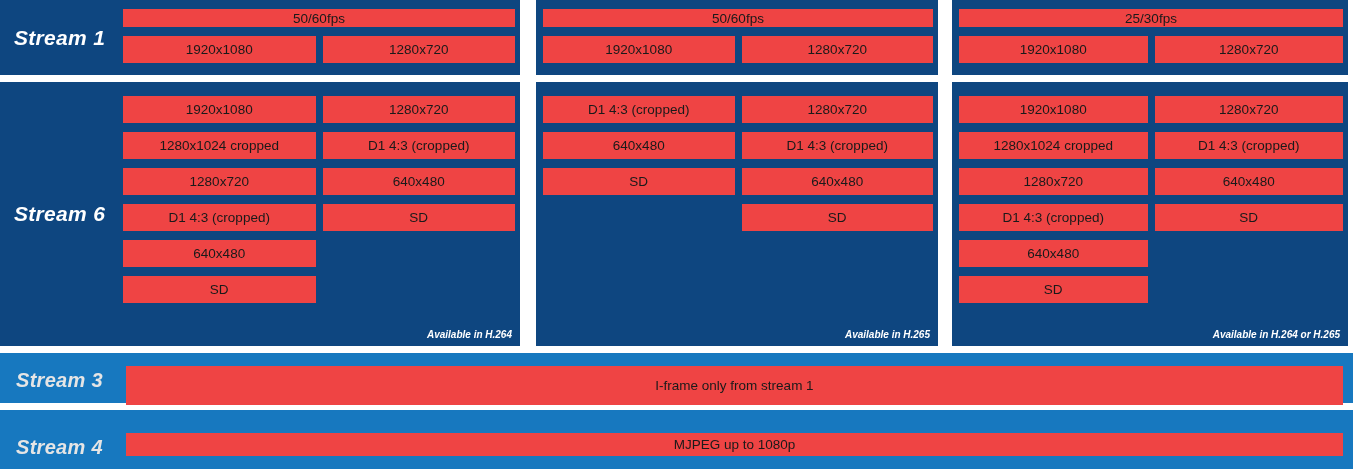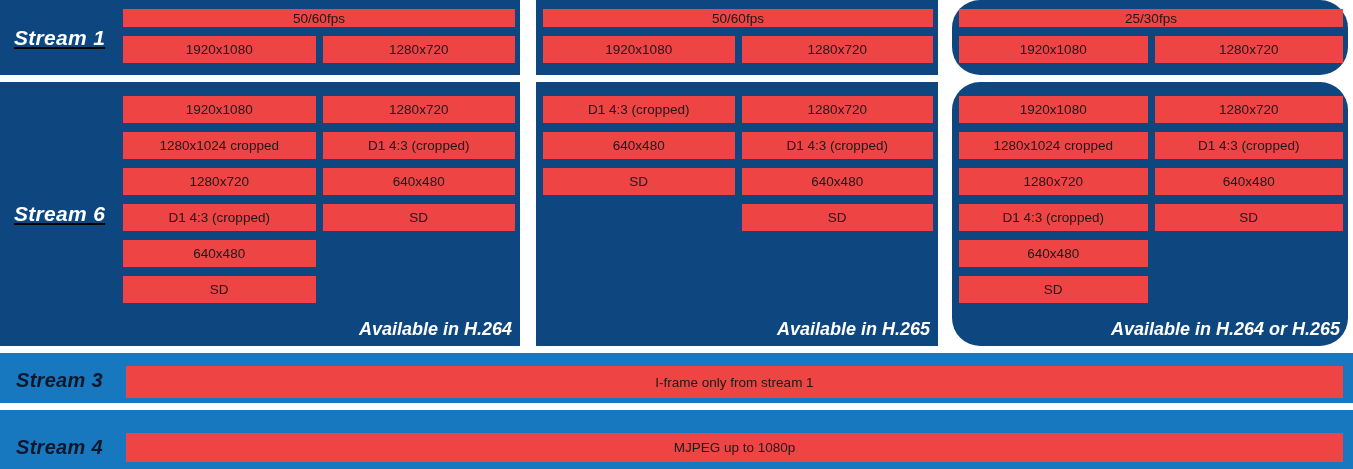--- a/index.html
+++ b/index.html
@@ -9,48 +9,48 @@
   
   .row1 { display: flex; height: 75px; margin-bottom: 7px; }
   .row2 { display: flex; height: 264px; margin-bottom: 7px; }
   .row3 { display: flex; height: 50px; margin-bottom: 7px; background: #1778BF; padding-top: 13px; align-items: flex-start; }
   .row4 { display: flex; height: 59px; background: #1778BF; padding-top: 23px; align-items: flex-start; }
 
   
   .panel { background: #0E4680; position: relative; }
   .pw1 { width: 520px; display: flex; }
   .pw2 { width: 402px; margin-left: 16px; }
-  .pw3 { width: 396px; margin-left: 14px; border-radius: 28px; }
+  .pw3 { width: 396px; margin-left: 14px; }
 
   
-  .label-col { flex: 0 0 123px; width: 123px; display: flex; align-items: center; padding-left: 14px; text-decoration: underline; }
+  .label-col { flex: 0 0 123px; width: 123px; display: flex; align-items: center; padding-left: 14px; }
   .stream-label { color: #ffffff; font-weight: bold; font-style: italic; font-size: 21px; letter-spacing: 0.3px; }
   .label-col34 { flex: 0 0 126px; width: 126px; display: flex; align-items: center; padding-left: 16px; height: 28px; }
-  .label34 { color: #0f172a; font-weight: bold; font-style: italic; font-size: 20px; letter-spacing: 0.3px; }
+  .label34 { color: #e5e5e5; font-weight: bold; font-style: italic; font-size: 20px; letter-spacing: 0.3px; }
 
   
   .box { background: #ef4444; color: #1A1A1A; font-size: 13.5px; display: flex; align-items: center; justify-content: center; }
 
   
   .s1grid { flex: 1; display: flex; flex-direction: column; gap: 9px; padding: 9px 5px 0 0; }
   .pw2 > .s1grid, .pw3 > .s1grid { padding-left: 7px; }
   .fps-box { height: 18px; }
   .pair { display: flex; gap: 7px; }
   .pair .box { flex: 1; height: 27px; }
 
   
   .s2cols { flex: 1; display: flex; gap: 7px; padding: 14px 5px 0 0; align-items: flex-start; }
   .pw2 > .s2cols, .pw3 > .s2cols { padding-left: 7px; }
   .s2col { flex: 1; display: flex; flex-direction: column; gap: 9px; }
   .s2col .box { height: 27px; flex: 0 0 27px; }
-  .avail { position: absolute; right: 8px; bottom: 6px; color: #ffffff; font-style: italic; font-weight: bold; font-size: 18px; }
+  .avail { position: absolute; right: 8px; bottom: 6px; color: #ffffff; font-style: italic; font-weight: bold; font-size: 10px; }
 
   
-  .bar { flex: 1; margin-right: 10px; height: 32px; }
-  .row4 .bar { height: 29px; }
+  .bar { flex: 1; margin-right: 10px; height: 39px; }
+  .row4 .bar { height: 23px; }
 </style>
 </head>
 <body>
 
 <div class="row1">
   <div class="panel pw1">
     <div class="label-col">
       <span class="stream-label">Stream 1</span>
     </div>
     <div class="s1grid">

